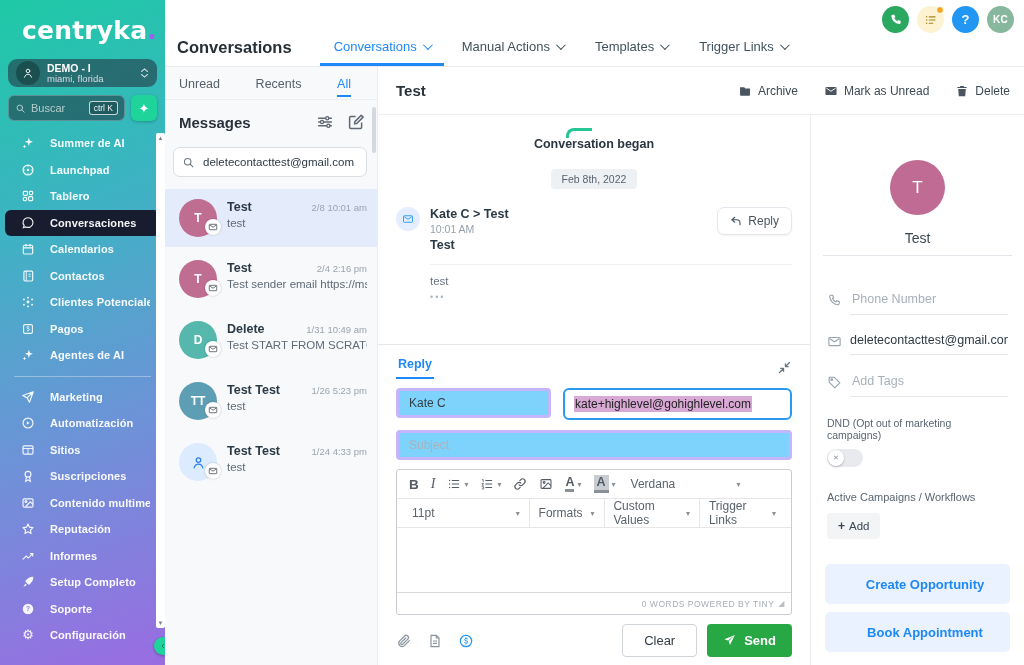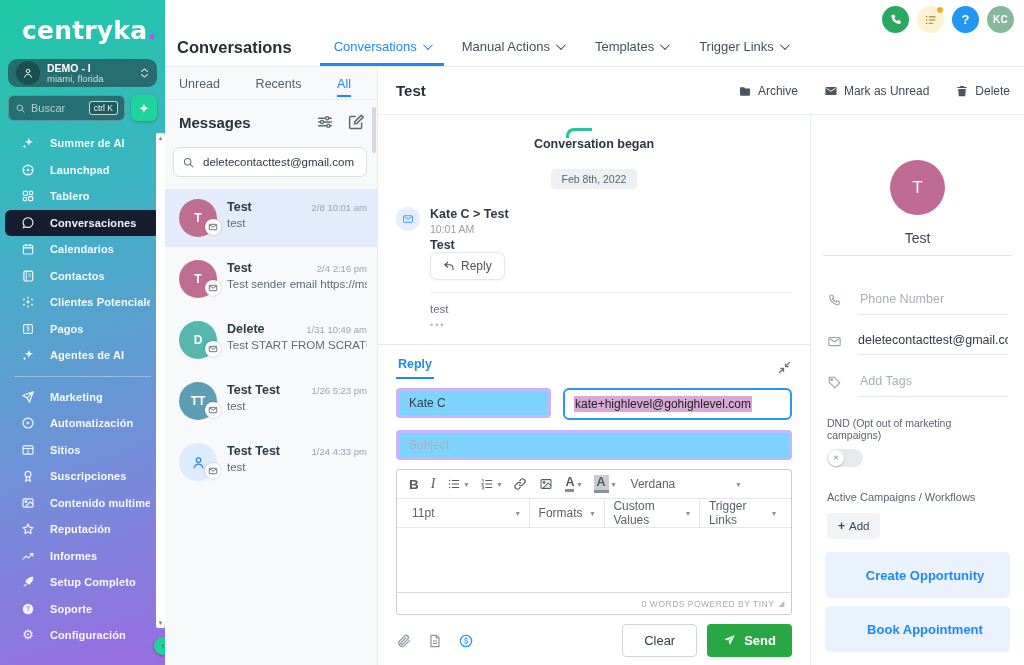--- a/index.html
+++ b/index.html
@@ -107,21 +107,21 @@
   .began-corner{position:absolute;top:-9px;left:50%;transform:translateX(-28px);width:26px;height:10px;
     border-top:3px solid #27c596;border-left:3px solid #27c596;border-top-left-radius:8px;}
   .began-title{font-size:12.5px;font-weight:700;color:#2c3640;}
   .began-sub{font-size:11px;color:#98a2ad;margin-top:3px;}
   .date-chip-row{text-align:center;margin-top:18px;}
   .date-chip{display:inline-block;background:#eef1f4;border-radius:4px;padding:4px 11px;font-size:10.5px;color:#59646f;}
   .msg{display:flex;gap:10px;margin-top:18px;}
   .msg-ic{width:24px;height:24px;border-radius:50%;background:#e4eefe;display:flex;align-items:center;justify-content:center;flex:0 0 24px;}
   .msg-ic .ic{width:12px;height:12px;color:#2196f3;}
   .msg-main{flex:1;min-width:0;}
-  .msg-head-row{display:flex;align-items:flex-start;flex-direction:column;}
+  .msg-head-row{display:flex;align-items:flex-start;}
   .msg-head{flex:1;}
   .msg-from{font-size:12.5px;font-weight:700;color:#2c3a45;}
   .msg-time{font-size:10.5px;color:#97a1ab;margin-top:2px;}
   .msg-subject{font-size:12.5px;font-weight:700;color:#2c3a45;margin-top:3px;}
   .reply-btn{display:flex;align-items:center;gap:6px;background:#fff;border:1px solid #e4e7eb;border-radius:7px;
     padding:6px 12px;font-size:12px;color:#4a5560;cursor:pointer;box-shadow:0 1px 2px rgba(0,0,0,.05);}
   .reply-btn .ic{width:12px;height:12px;}
   .msg-divider{height:1px;background:#eef1f4;margin:12px 0 10px 0;}
   .msg-body{font-size:11.5px;color:#6a7580;}
   .msg-more{font-size:9px;color:#aeb6bf;letter-spacing:2px;margin-top:5px;cursor:pointer;}
@@ -166,36 +166,36 @@
   .send-btn{background:#28a745;border:none;border-radius:4px;padding:0 16px;height:33px;font-size:13px;font-weight:600;color:#fff;
     display:flex;align-items:center;gap:8px;cursor:pointer;font-family:"Liberation Sans",sans-serif;margin-left:-5px;}
   .send-btn .ic{width:13px;height:13px;}
 
   
   .contact-panel{width:214px;flex:0 0 214px;border-left:1px solid #e9ecef;display:flex;flex-direction:column;padding-bottom:13px;}
   .cp-avatar{width:55px;height:55px;border-radius:50%;background:#bf6b94;color:#fff;font-size:17px;
     display:flex;align-items:center;justify-content:center;margin:45px auto 0 auto;}
   .cp-name{text-align:center;font-size:14px;color:#3c4852;margin-top:15px;padding-bottom:9px;border-bottom:1px solid #e2e5e9;margin-left:12px;margin-right:12px;}
   .cp-rows{margin-top:30px;}
-  .cp-row{display:flex;align-items:center;gap:16px;margin:0 16px 13px 16px;}
+  .cp-row{display:flex;align-items:center;gap:8px;margin:0 16px 13px 16px;}
   .cp-row .ic{width:15px;height:15px;color:#98a3ad;flex:0 0 15px;}
   .cp-field{flex:1;min-width:0;border-bottom:1px solid #e4e7ea;padding:5px 0 7px 0;font-size:12.5px;}
   .cp-field input{border:none;outline:none;width:100%;font-size:12.5px;color:#2e3a45;background:transparent;font-family:"Liberation Sans",sans-serif;}
   .cp-field input::placeholder{color:#a8b0b9;}
   .cp-value{color:#2e3a45;white-space:nowrap;overflow:hidden;}
   .dnd-label{font-size:10.5px;color:#5a6570;margin:7px 16px 8px 16px;}
   .toggle{margin:0 16px 20px 16px;width:36px;height:18px;border-radius:9px;background:#e8eaed;position:relative;cursor:pointer;}
   .toggle .knob{position:absolute;left:1px;top:1px;width:16px;height:16px;border-radius:50%;background:#fff;
     box-shadow:0 1px 2px rgba(0,0,0,.25);display:flex;align-items:center;justify-content:center;font-size:7px;color:#8a949e;}
   .camp-label{font-size:11px;color:#5a6570;margin:4px 16px 10px 16px;}
   .add-btn{margin:0 16px;background:#f3f4f6;border:none;border-radius:4px;padding:6px 11px;font-size:11.5px;color:#3b4854;
     display:inline-flex;align-items:center;gap:4px;cursor:pointer;align-self:flex-start;font-family:"Liberation Sans",sans-serif;}
   .add-btn .plus{font-weight:700;font-size:12px;}
   .cp-buttons{margin-top:auto;display:flex;flex-direction:column;gap:8px;padding:0 14px;}
-  .cp-btn{background:#e9f2fe;border:none;border-radius:5px;height:46px;font-size:13px;font-weight:700;color:#1e88f7;cursor:pointer;font-family:"Liberation Sans",sans-serif;padding-left:21px;}
+  .cp-btn{background:#e9f2fe;border:none;border-radius:5px;height:40px;font-size:13px;font-weight:700;color:#1e88f7;cursor:pointer;font-family:"Liberation Sans",sans-serif;padding-left:21px;}
 
   .ic svg{width:100%;height:100%;display:block;}
 </style>
 </head>
 <body>
 
 <div id="app">
 
   <aside class="sidebar">
     <div class="logo"><span>centryka</span><span class="dot">.</span></div>

